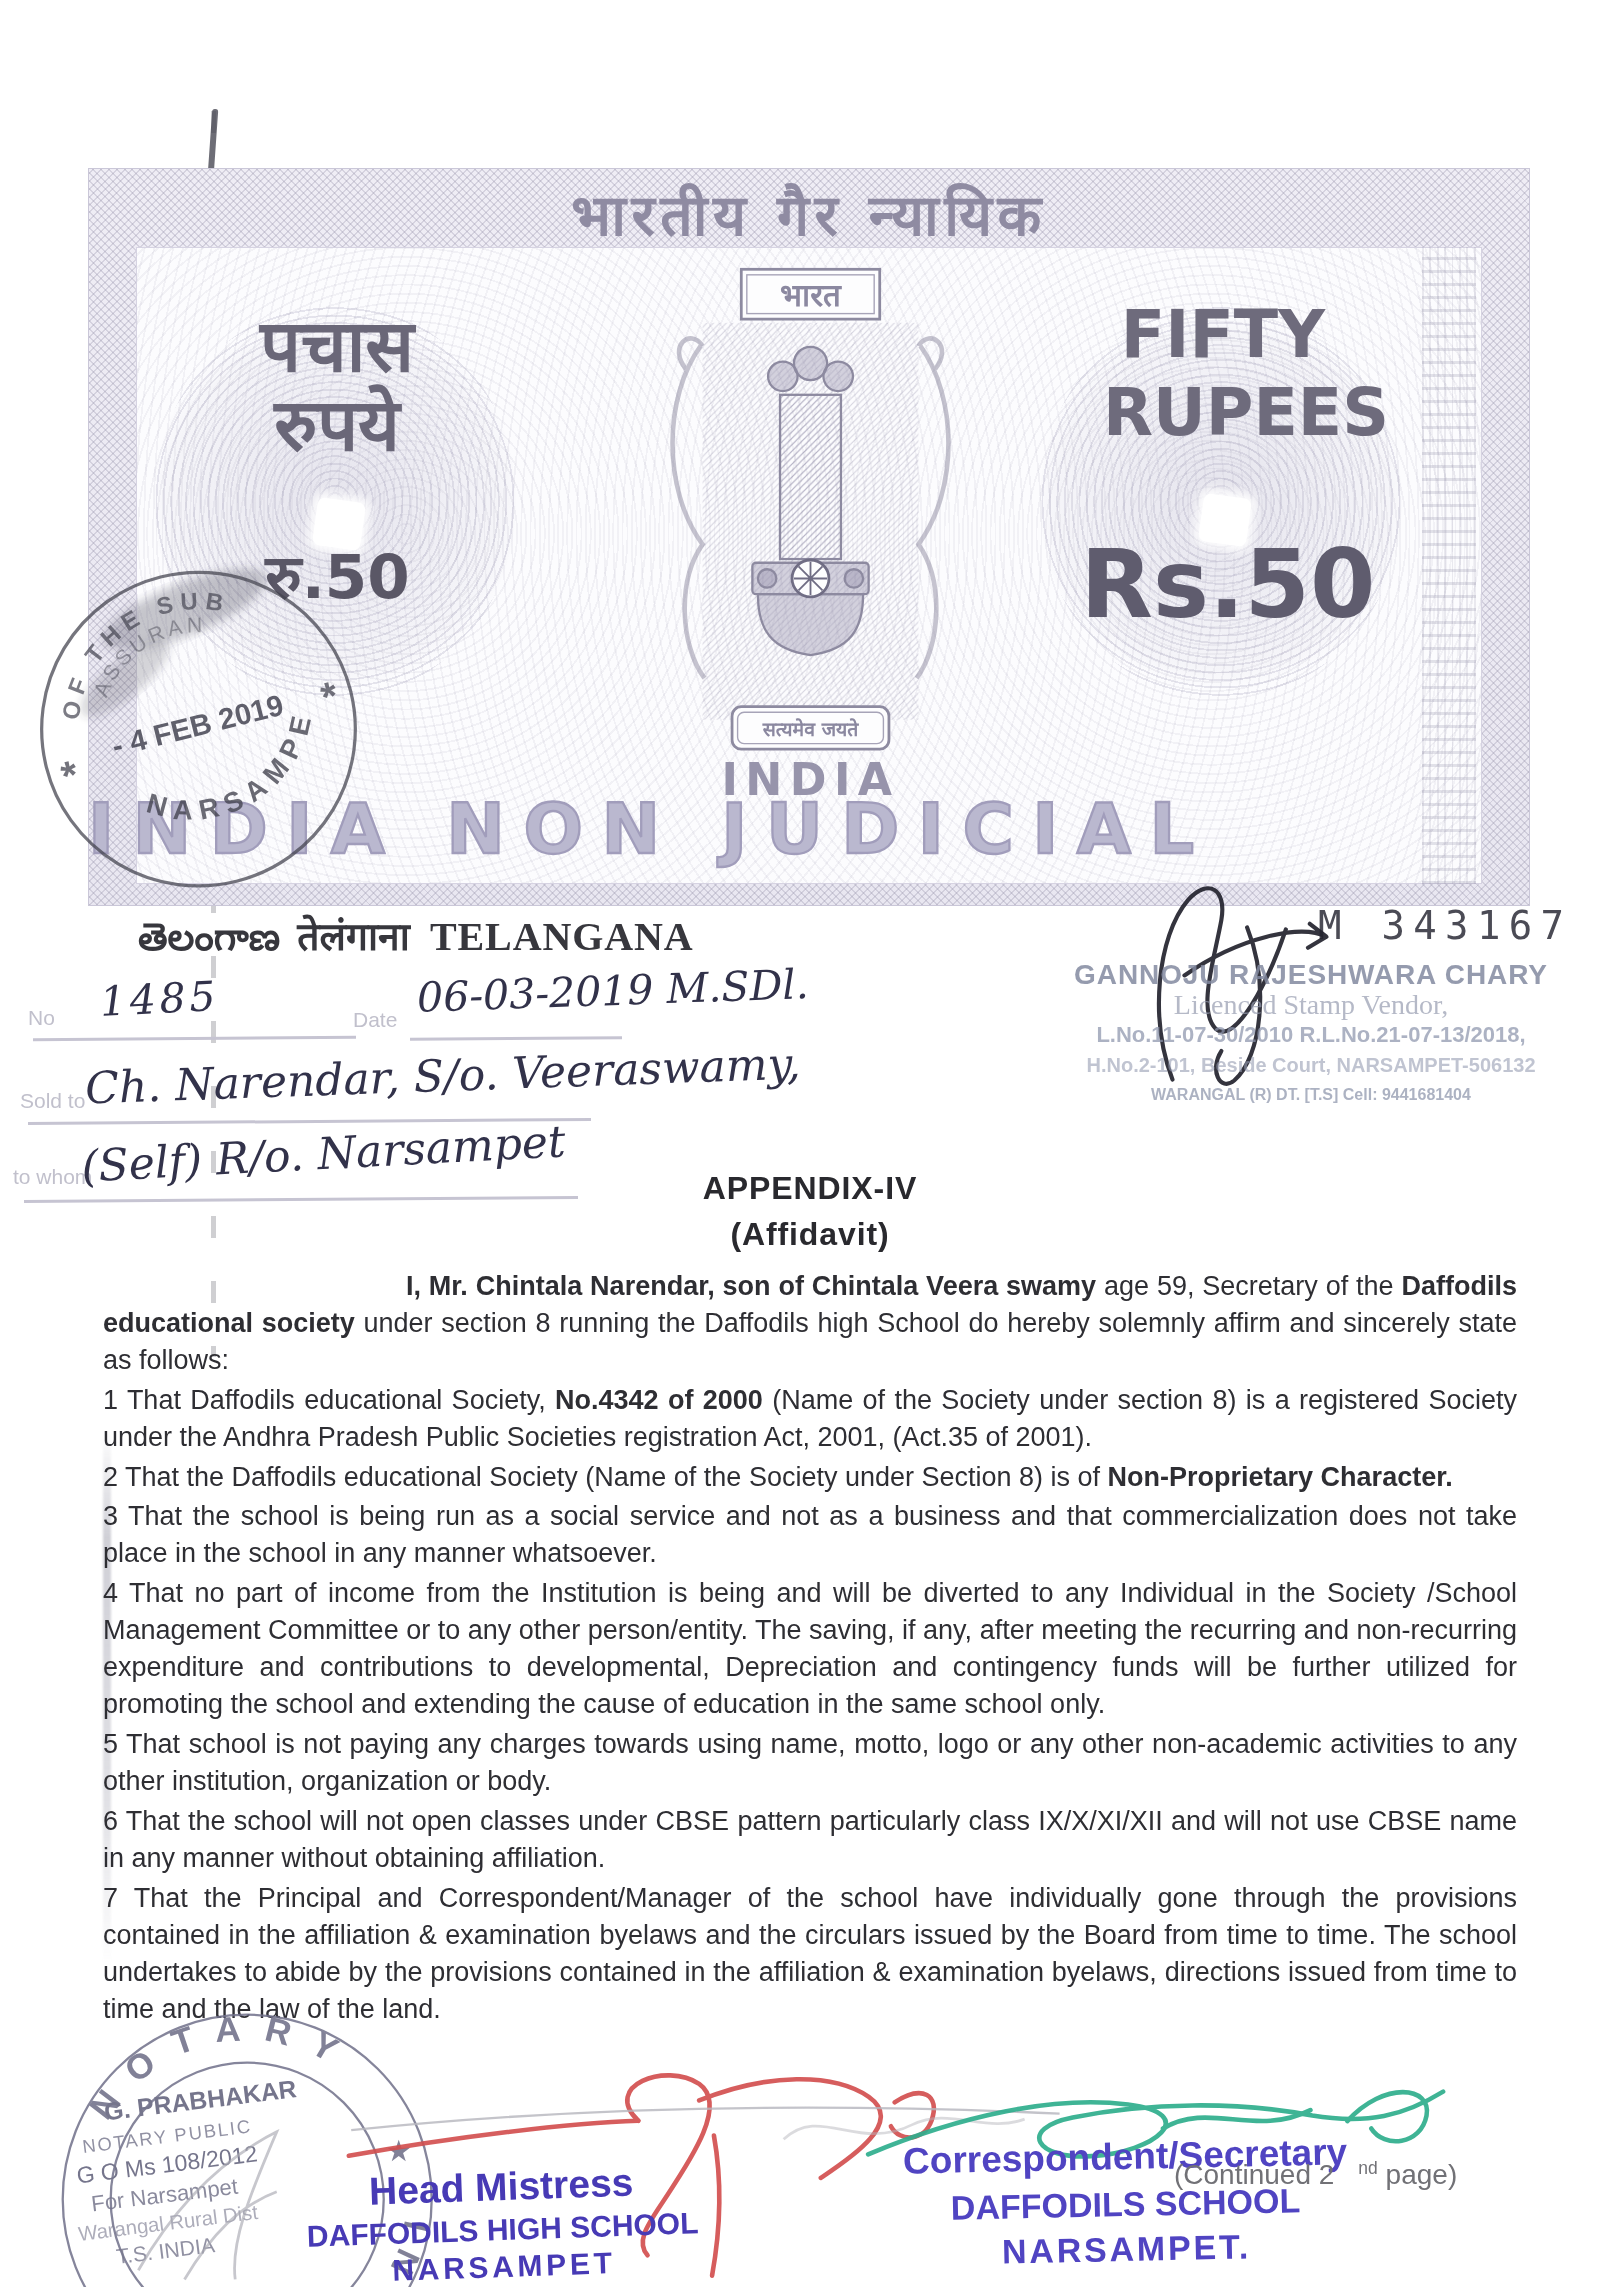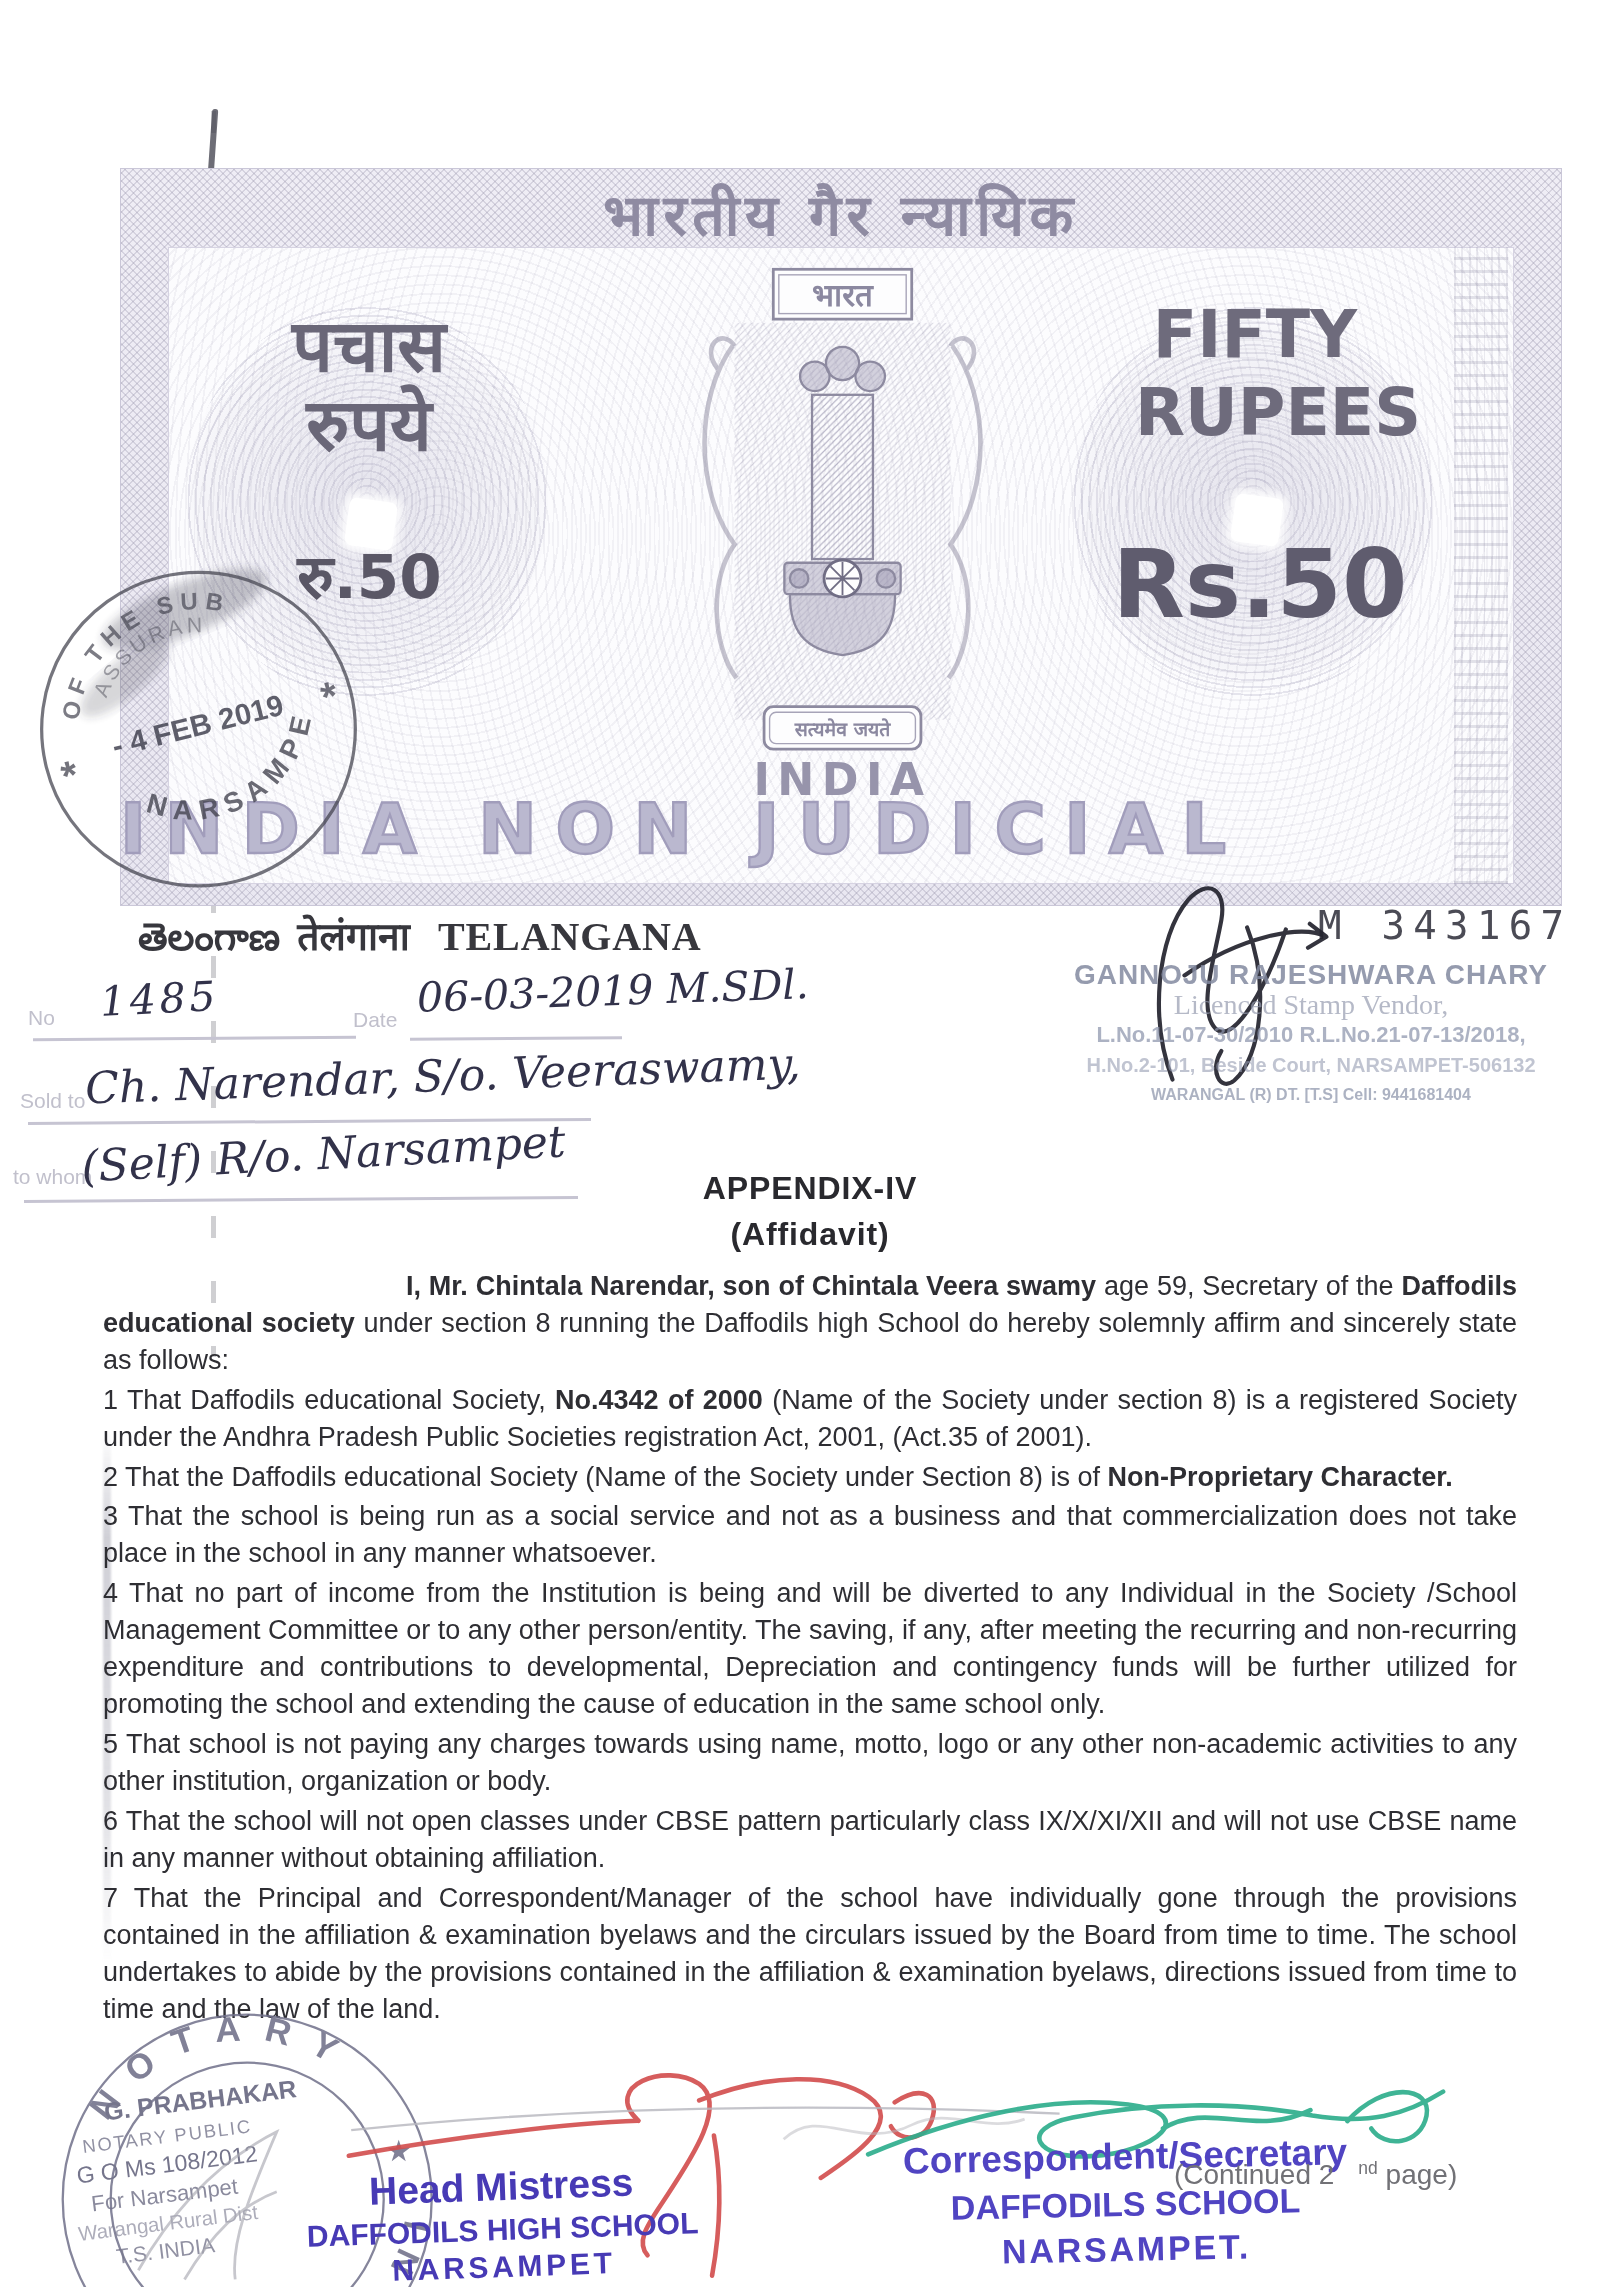--- a/index.html
+++ b/index.html
@@ -10,21 +10,21 @@
   .fold{position:absolute;left:211px;top:111px;width:4.6px;height:1246px;
         background:repeating-linear-gradient(180deg,rgba(45,45,58,.5) 0 22px,transparent 22px 65px);
         opacity:.45;filter:blur(0.4px);}
   .fold-top{position:absolute;left:210px;top:109px;width:5.5px;height:66px;background:#3c3c48;
         opacity:.75;border-radius:2.8px;transform:rotate(4deg);}
   .streak{position:absolute;left:103px;top:1431px;width:8.3px;height:535px;
         background:linear-gradient(180deg,transparent,rgba(120,120,140,.35) 20%,rgba(120,120,140,.22) 70%,transparent);
         filter:blur(1.1px);}
 
   
-  .sp{position:absolute;left:88px;top:168px;width:1442px;height:738px;margin-left:32px;}
+  .sp{position:absolute;left:88px;top:168px;width:1442px;height:738px;}
   .sp-band{position:absolute;inset:0;border:0.9px solid #cac7d8;
     background:
       repeating-linear-gradient(45deg,rgba(148,144,168,.28) 0 1.4px,rgba(148,144,168,0) 1.4px 5.5px),
       repeating-linear-gradient(-45deg,rgba(148,144,168,.28) 0 1.4px,rgba(148,144,168,0) 1.4px 5.5px),
       linear-gradient(#efedf5,#e9e7f1);}
   .sp-field{position:absolute;left:48px;top:79px;right:48px;bottom:22px;border:0.9px solid #d6d3e2;
     background:
       repeating-radial-gradient(circle at 20% 45%,rgba(150,146,172,.10) 0 1.8px,transparent 1.8px 9.2px),
       repeating-radial-gradient(circle at 80% 45%,rgba(150,146,172,.10) 0 1.8px,transparent 1.8px 9.2px),
       #fcfcfe;}
@@ -53,21 +53,21 @@
   .rs50{left:960px;top:362px;width:360px;font-size:94px;color:#5f5c6e;}
   .banner{position:absolute;left:0;right:0;top:620px;
     font-family:"DejaVu Sans",sans-serif;font-weight:bold;font-size:70px;letter-spacing:18.5px;
     color:rgba(208,205,224,.55);-webkit-text-stroke:2.3px #a19dbb;text-shadow:0 0 0.9px #a19dbb;}
   .emblem{position:absolute;left:561px;top:90px;}
 
   
   .subreg{position:absolute;left:14px;top:540px;opacity:.92;}
   .stateline{position:absolute;left:138px;top:908px;white-space:nowrap;color:#37373d;}
   .stateline .tel{font-family:"DejaVu Sans",sans-serif;font-weight:bold;font-size:38px;margin-right:13px;}
-  .stateline .hin{font-family:"DejaVu Serif",serif;font-weight:bold;font-size:39px;margin-right:24px;}
+  .stateline .hin{font-family:"DejaVu Serif",serif;font-weight:bold;font-size:39px;margin-right:16px;}
   .stateline .eng{font-family:"Liberation Serif",serif;font-weight:bold;font-size:40px;letter-spacing:0.9px;}
   .serial{position:absolute;left:1318px;top:903px;font-family:"DejaVu Sans Mono",monospace;
           font-size:39px;color:#4b4b55;letter-spacing:8.3px;}
   .vendor{position:absolute;left:1071px;top:960px;width:480px;text-align:center;line-height:30px;}
   .vendor .v1{font-size:28px;font-weight:bold;color:rgba(130,138,160,.85);letter-spacing:0.9px;}
   .vendor .v2{font-family:"Liberation Serif",serif;font-size:28px;color:rgba(150,155,175,.7);}
   .vendor .v3{font-size:22px;font-weight:bold;color:rgba(140,148,172,.72);}
   .vendor .v4{font-size:20px;font-weight:bold;color:rgba(150,156,178,.6);}
   .vendor .v5{font-size:16px;font-weight:bold;color:rgba(140,148,170,.72);text-align:center;}
   .vsig{position:absolute;left:1131px;top:872px;}

